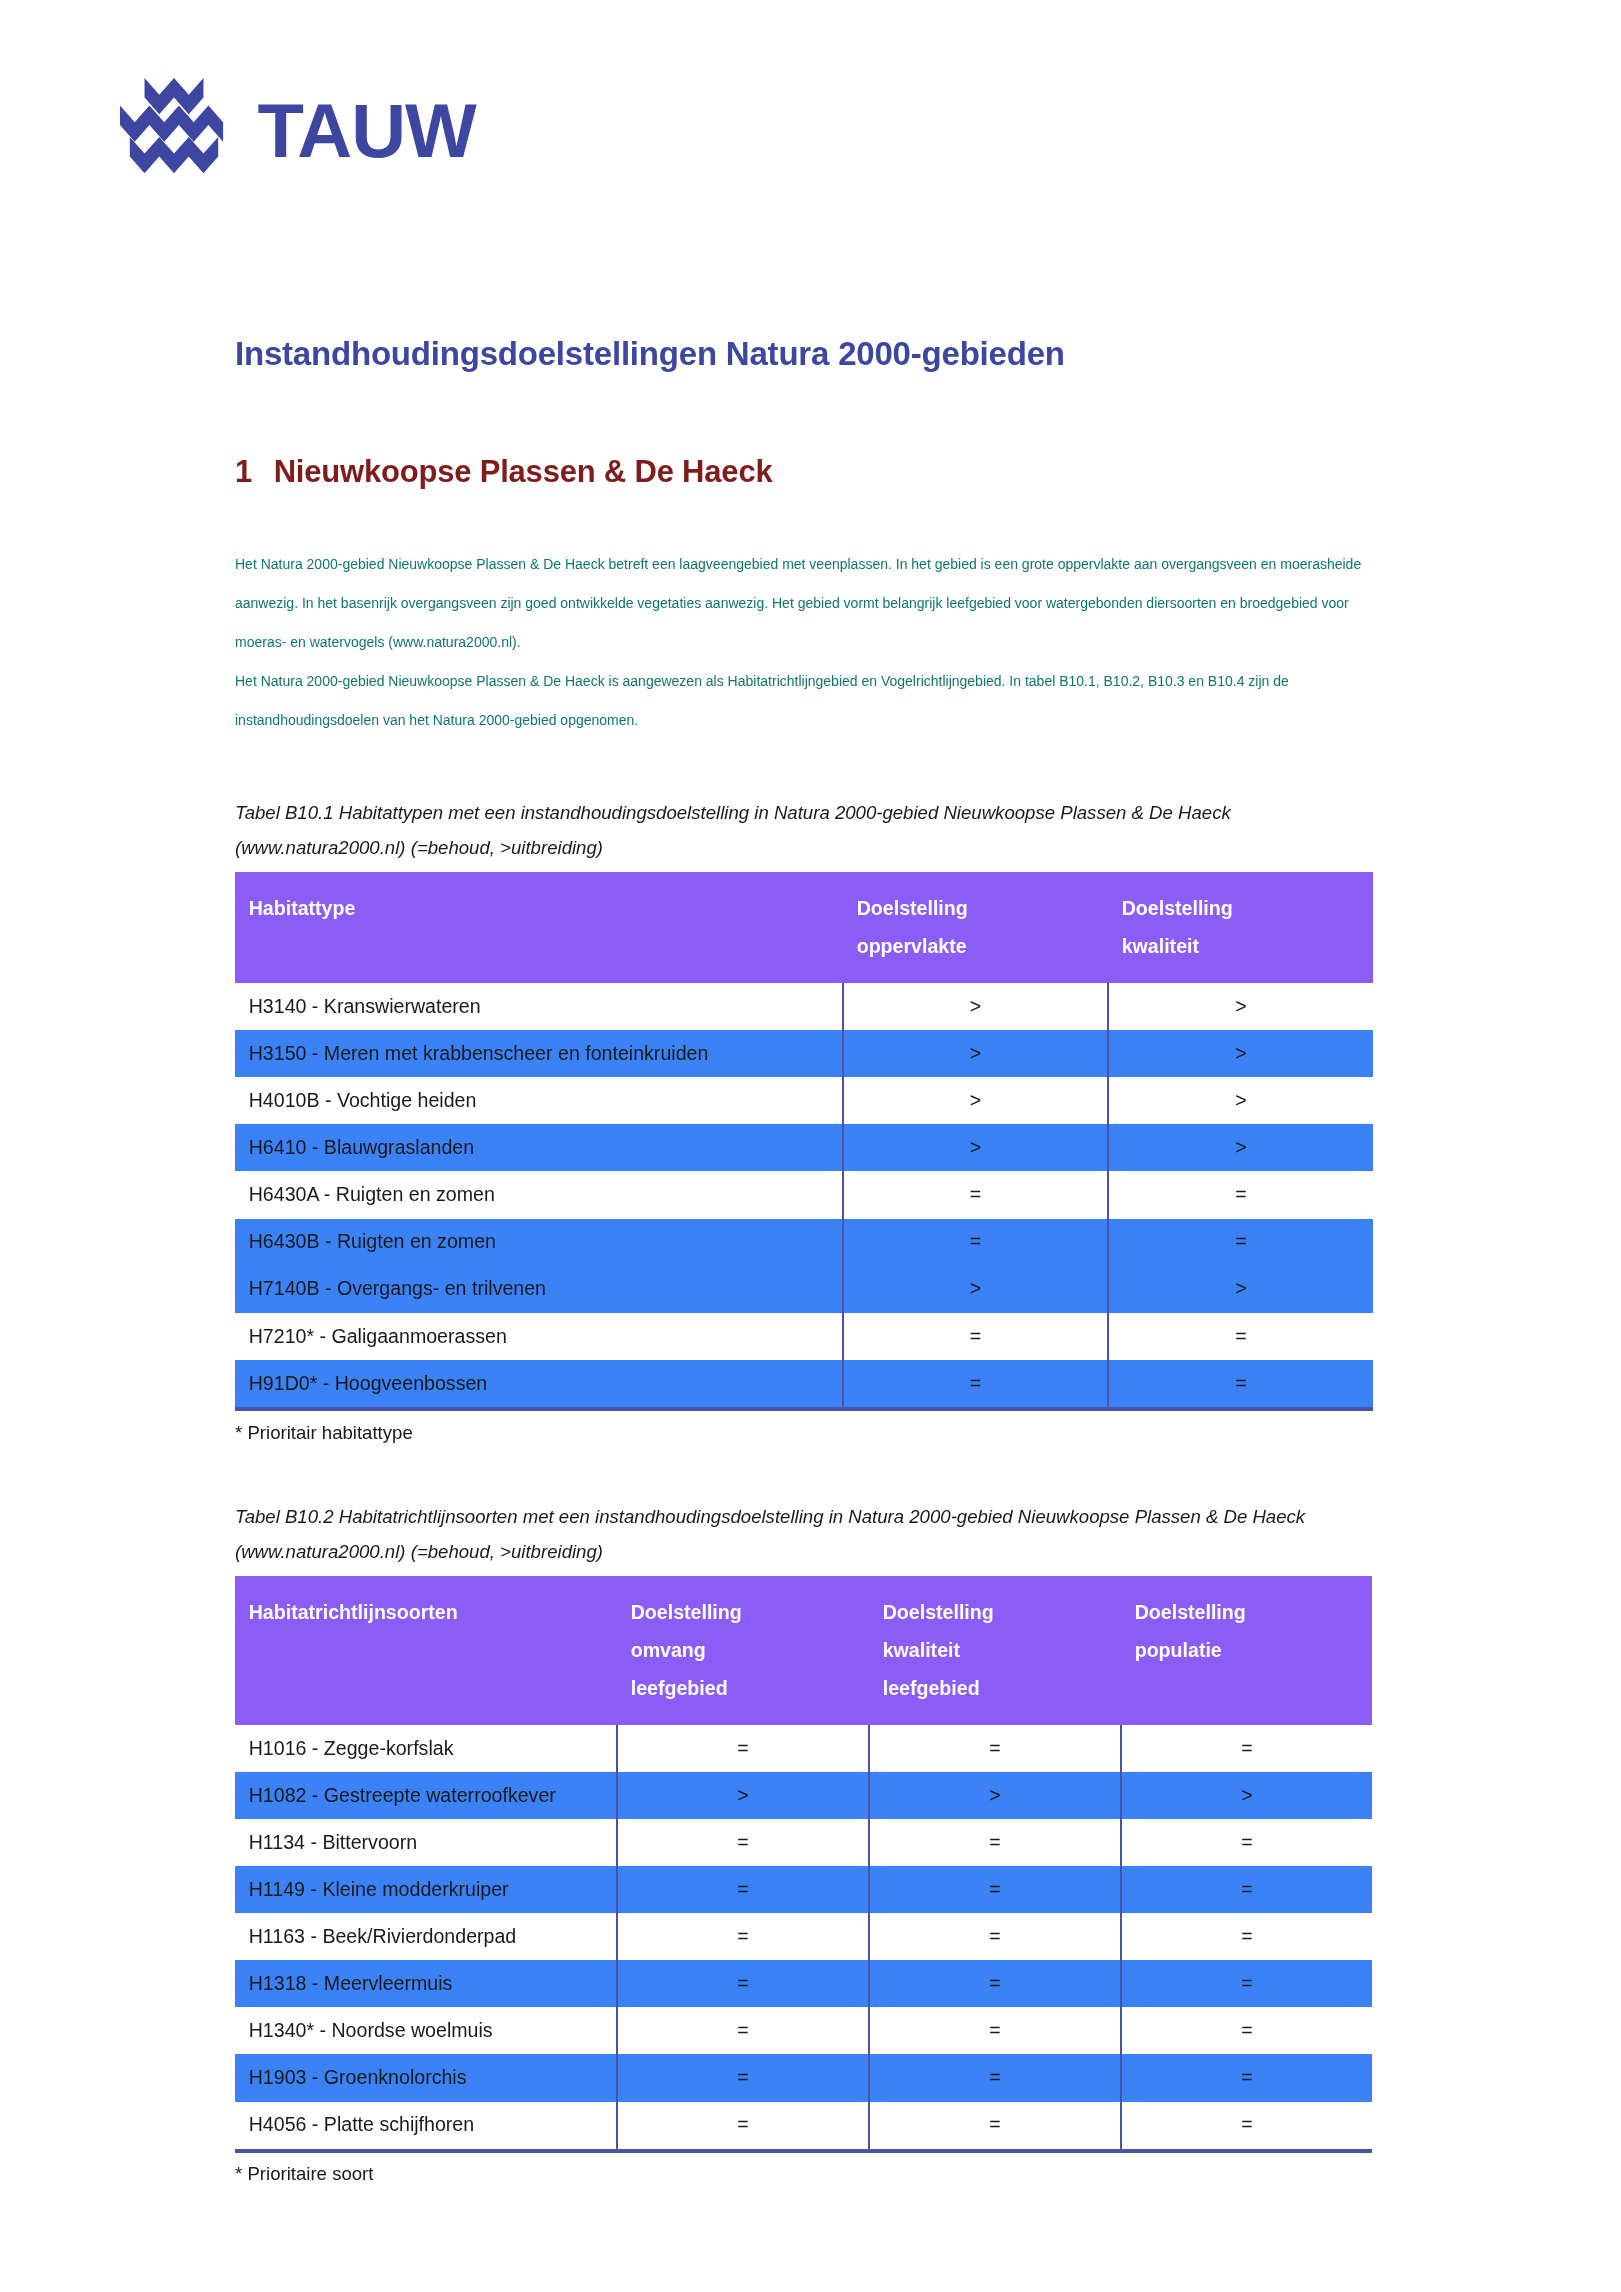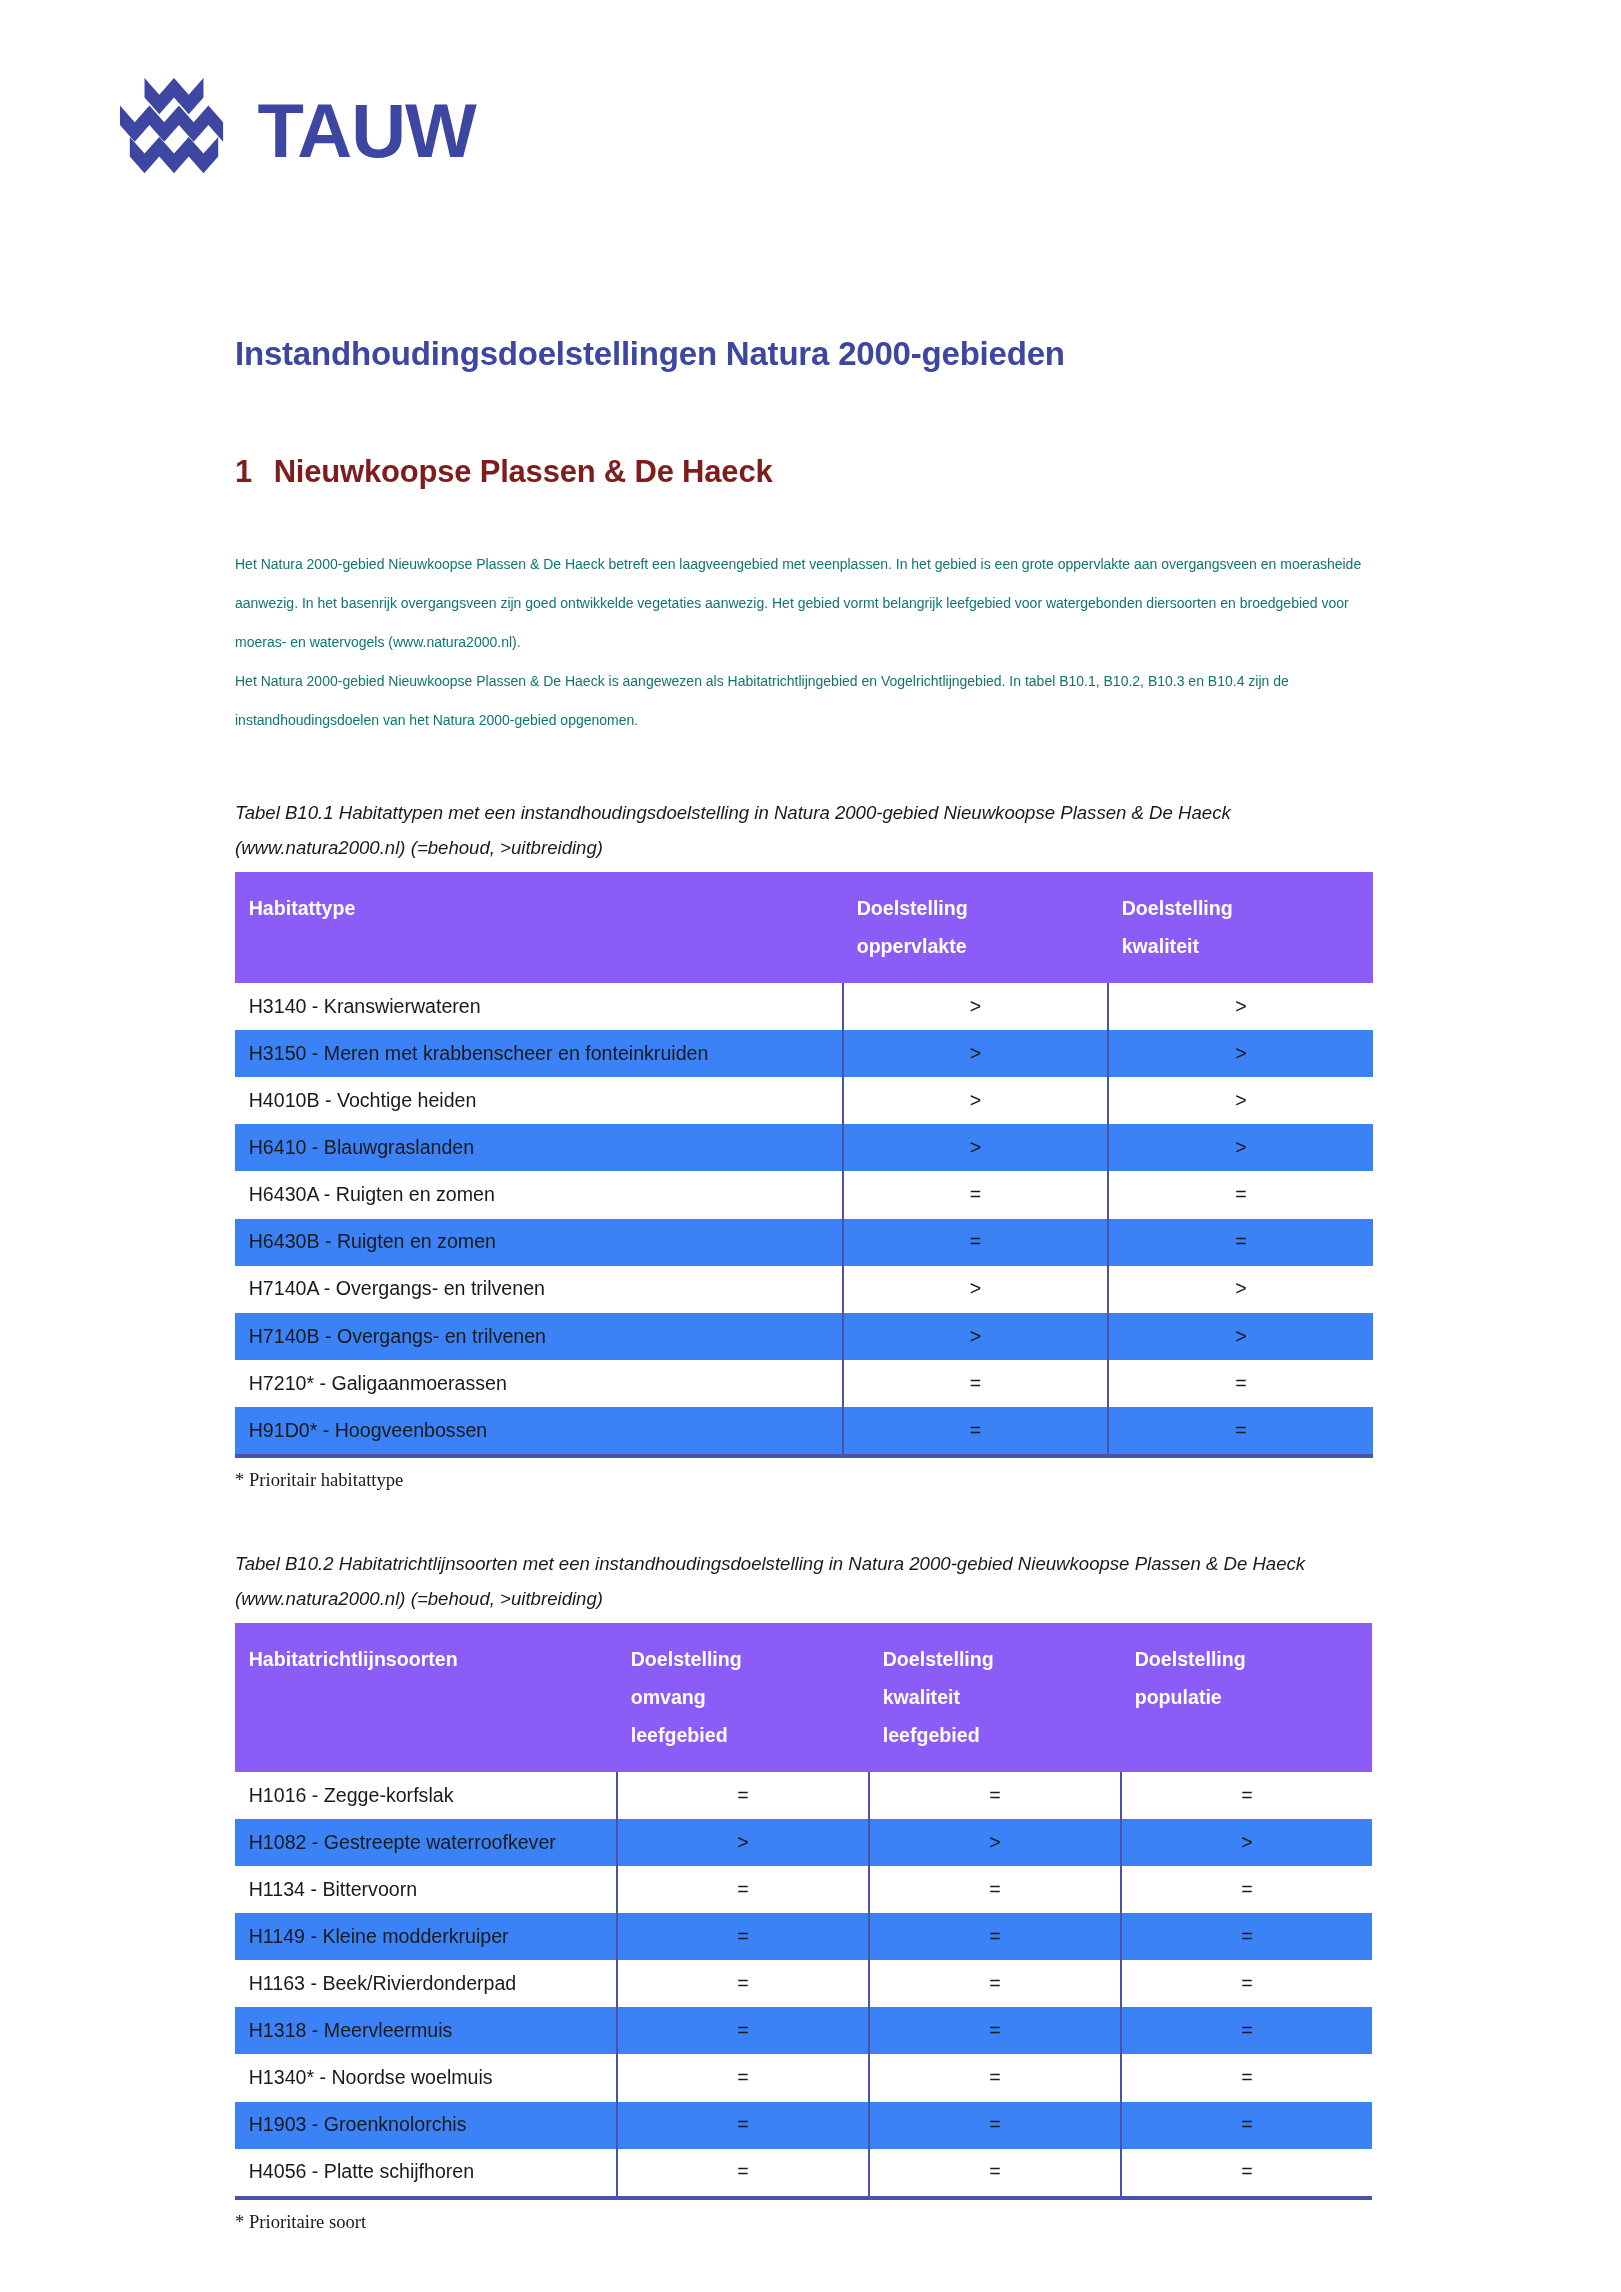--- a/index.html
+++ b/index.html
@@ -63,21 +63,21 @@
     font-size:19.6px; color:#1a1a1a; padding:10.8px 0 10.8px 13.7px;
     line-height:25.5px; vertical-align:middle;
     border:none;
   }
   table.n2k tbody td.val {
     text-align:center; padding-left:0;
     border-left:2px solid #4a53a5;
   }
   table.n2k tbody tr.alt td { background:#3b82f6; }
   table.n2k tbody tr td:first-child { }
-  .footnote { font-size:18.6px; margin-top:10.8px; color:#1a1a1a;font-family:Liberation Serif, serif; }
+  .footnote { font-size:18.6px; margin-top:10.8px; color:#1a1a1a; }
 
   .hdr-line2 { display:block; }
 </style>
 </head>
 <body>
 
 <div class="page">
 
   <div class="logo-block">
     <span>
@@ -151,25 +151,20 @@
             <tr>
               <td>H6430A - Ruigten en zomen</td>
               <td class="val">=</td>
               <td class="val">=</td>
             </tr>
             <tr class="alt">
               <td>H6430B - Ruigten en zomen</td>
               <td class="val">=</td>
               <td class="val">=</td>
             </tr>
-            <tr>
-              <td>H7140A - Overgangs- en trilvenen</td>
-              <td class="val">&gt;</td>
-              <td class="val">&gt;</td>
-            </tr>
             <tr class="alt">
               <td>H7140B - Overgangs- en trilvenen</td>
               <td class="val">&gt;</td>
               <td class="val">&gt;</td>
             </tr>
             <tr>
               <td>H7210* - Galigaanmoerassen</td>
               <td class="val">=</td>
               <td class="val">=</td>
             </tr>

